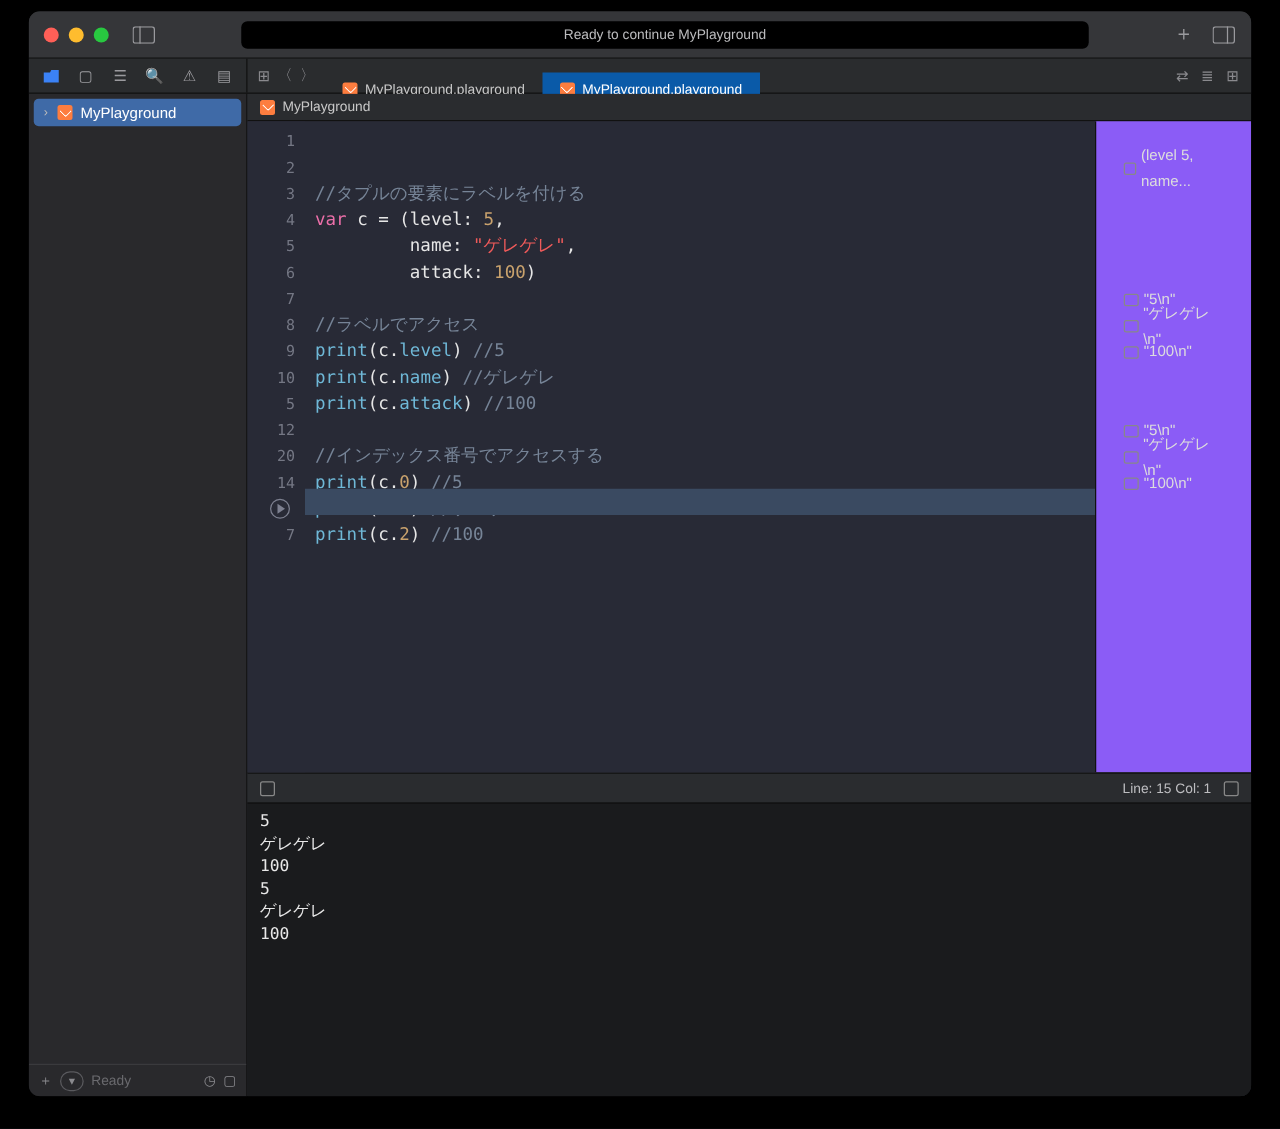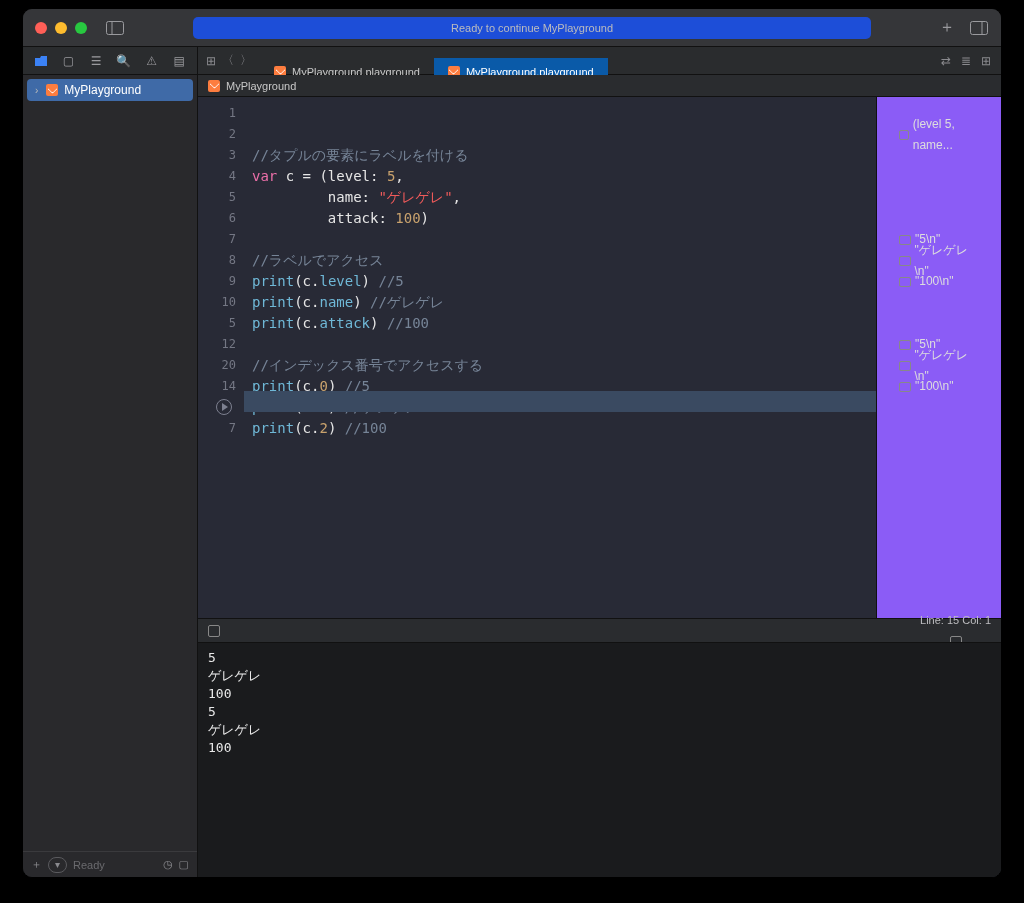--- a/index.html
+++ b/index.html
@@ -42,21 +42,21 @@
 .yellow { background: #febc2e; }
 .green { background: #28c840; }
 .tb-icon {
   width: 20px; height: 20px;
   display: flex; align-items: center; justify-content: center;
   color: #9a9a9e;
 }
 .status-field {
   flex: 1;
   margin: 0 60px;
-  background: #1d4ed8;
+  background: #000000;
   border-radius: 5px;
   height: 22px;
   display: flex;
   align-items: center;
   justify-content: center;
   color: #bcbcbe;
   font-size: 11px;
 }
 .right-tb { display:flex; gap:14px; align-items:center; }
 .right-tb .plus { font-size:16px; color:#9a9a9e; }
@@ -205,21 +205,21 @@
   display:inline-block;
 }
 .res-blank { height:21px; }
 .console-bar {
   height:24px;
   border-top:1px solid #111;
   background:#2a2c2f;
   display:flex; align-items:center; padding:0 10px;
   font-size:11px; color:#bdbdc0;
 }
-.console-bar .cright { margin-left:auto; display:flex; gap:10px; align-items:center;flex-direction:column;}
+.console-bar .cright { margin-left:auto; display:flex; gap:10px; align-items:center;}
 .console {
   height:235px;
   background:#1a1b1d;
   color:#e8e8e8;
   font-family: Menlo, Monaco, monospace;
   font-size:13px;
   padding:6px 10px;
   line-height:18px;
   white-space:pre;
   border-top:1px solid #111;

